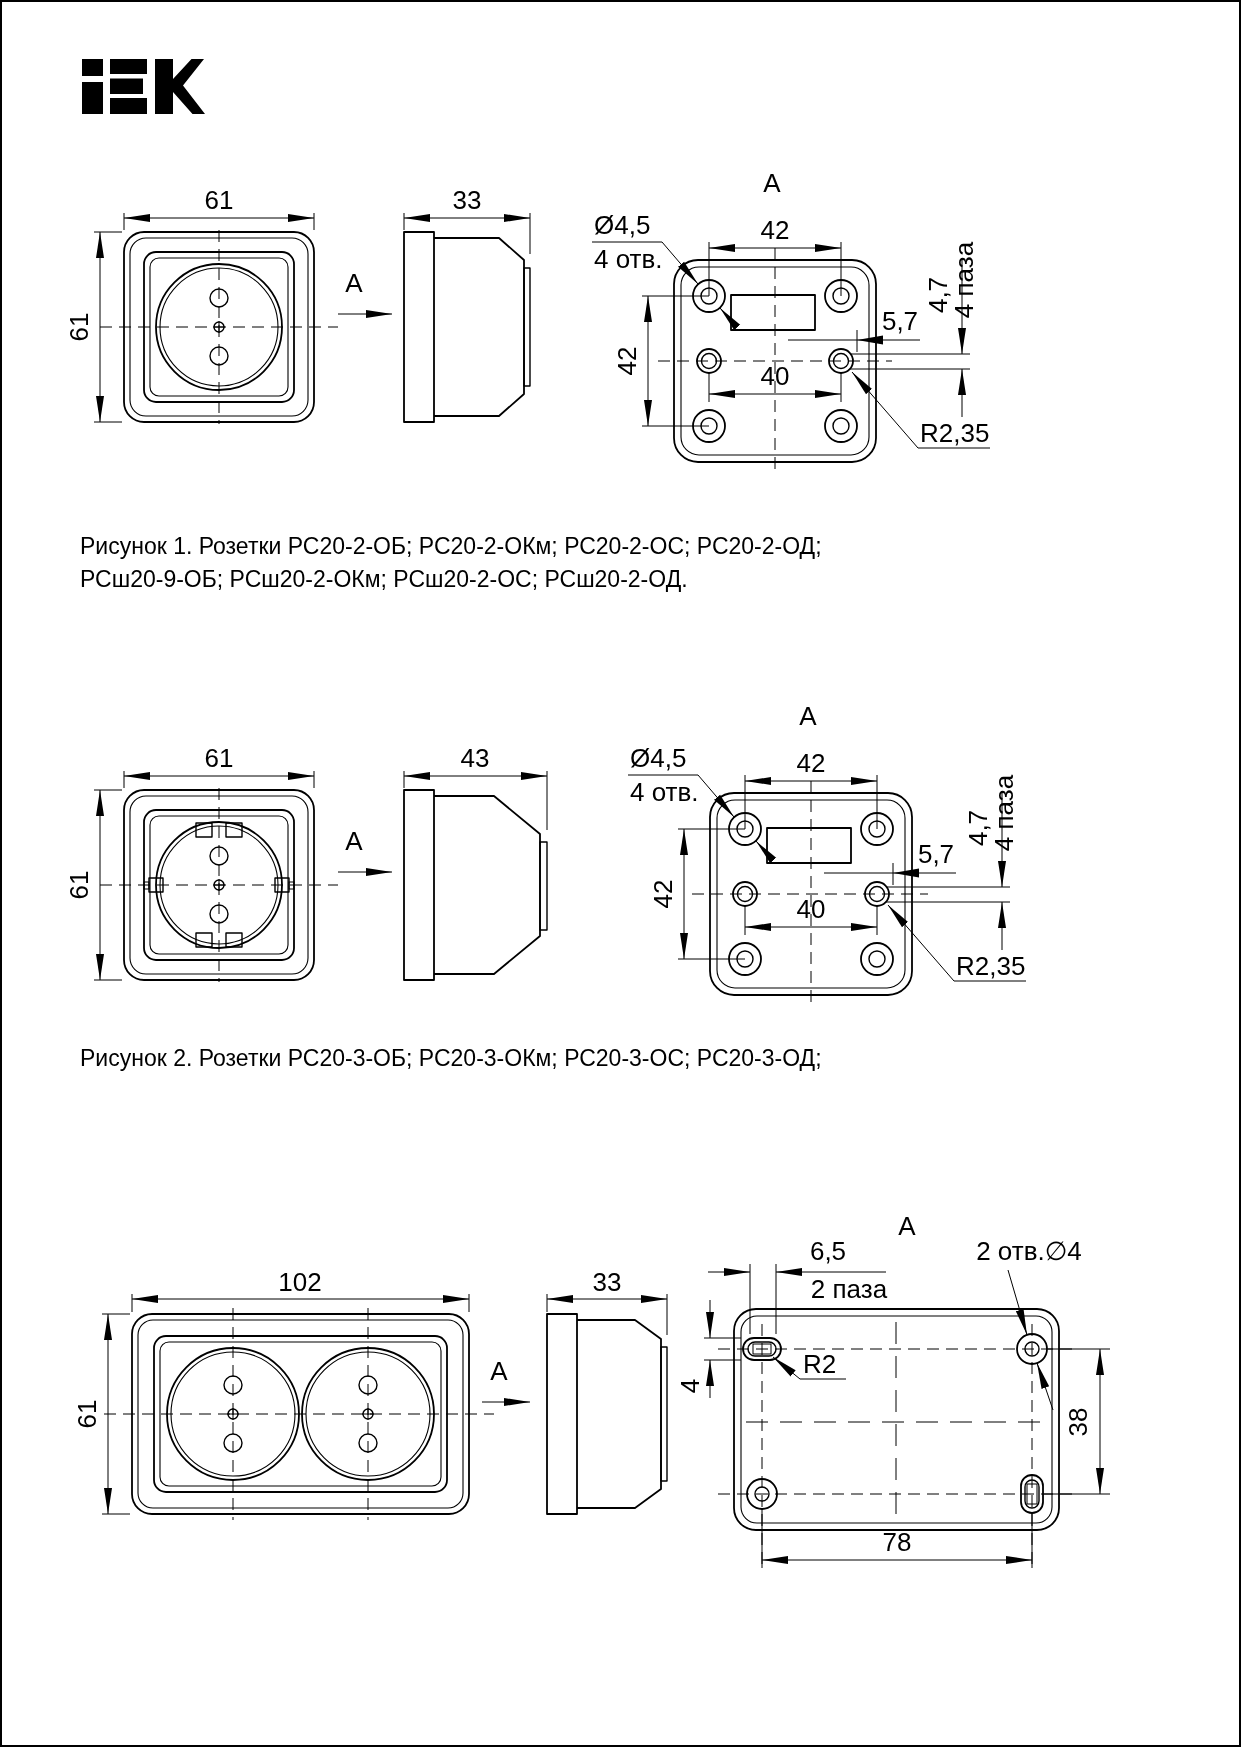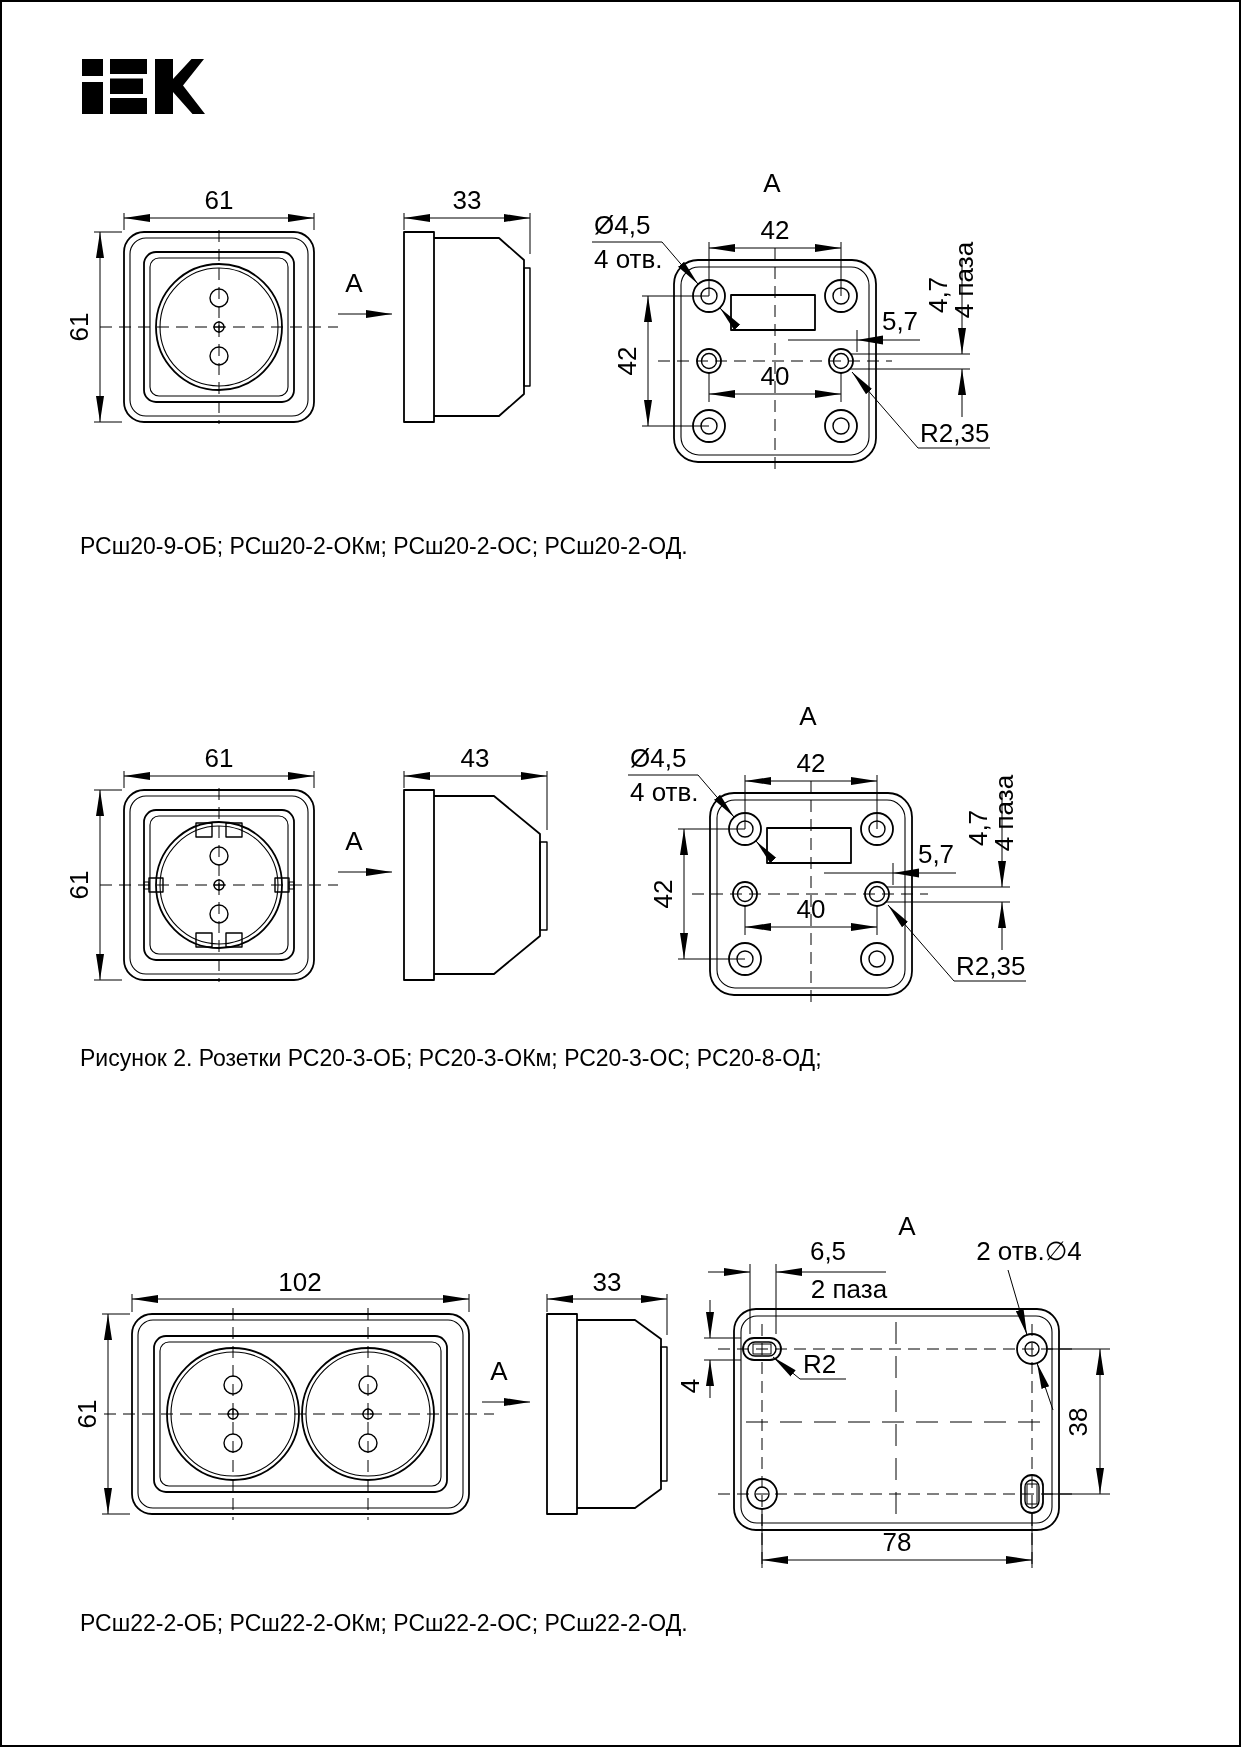--- a/index.html
+++ b/index.html
@@ -337,24 +337,24 @@
     <text x="1085" y="1420" text-anchor="middle" transform="rotate(-90 1085 1420)">38</text>
 
     <line class="dm" x1="760" y1="1507" x2="760" y2="1566"></line>
     <line class="dm" x1="1030" y1="1511" x2="1030" y2="1566"></line>
     <line class="dm" x1="760" y1="1558" x2="1030" y2="1558" marker-start="url(#arr)" marker-end="url(#arr)"></line>
     <text x="895" y="1549" text-anchor="middle">78</text>
   </g>
 </svg>
 
 <div class="caption" style="top:528px">
+  <div>Рисунок 1. Розетки РС20-2-ОБ; РС20-2-ОКм; РС20-2-ОС; РС20-2-ОД;</div>
   <div>РСш20-9-ОБ; РСш20-2-ОКм; РСш20-2-ОС; РСш20-2-ОД.</div>
 </div>
 
 <div class="caption" style="top:1040px">
-  <div>Рисунок 2. Розетки РС20-3-ОБ; РС20-3-ОКм; РС20-3-ОС; РС20-8-ОД;</div>
+  <div>Рисунок 2. Розетки РС20-3-ОБ; РС20-3-ОКм; РС20-3-ОС; РС20-3-ОД;</div>
 </div>
 
 <div class="caption" style="top:1605px">
-  <div>РСш22-2-ОБ; РСш22-2-ОКм; РСш22-2-ОС; РСш22-2-ОД.</div>
 </div>
 
 </div>
 
 </body></html>

